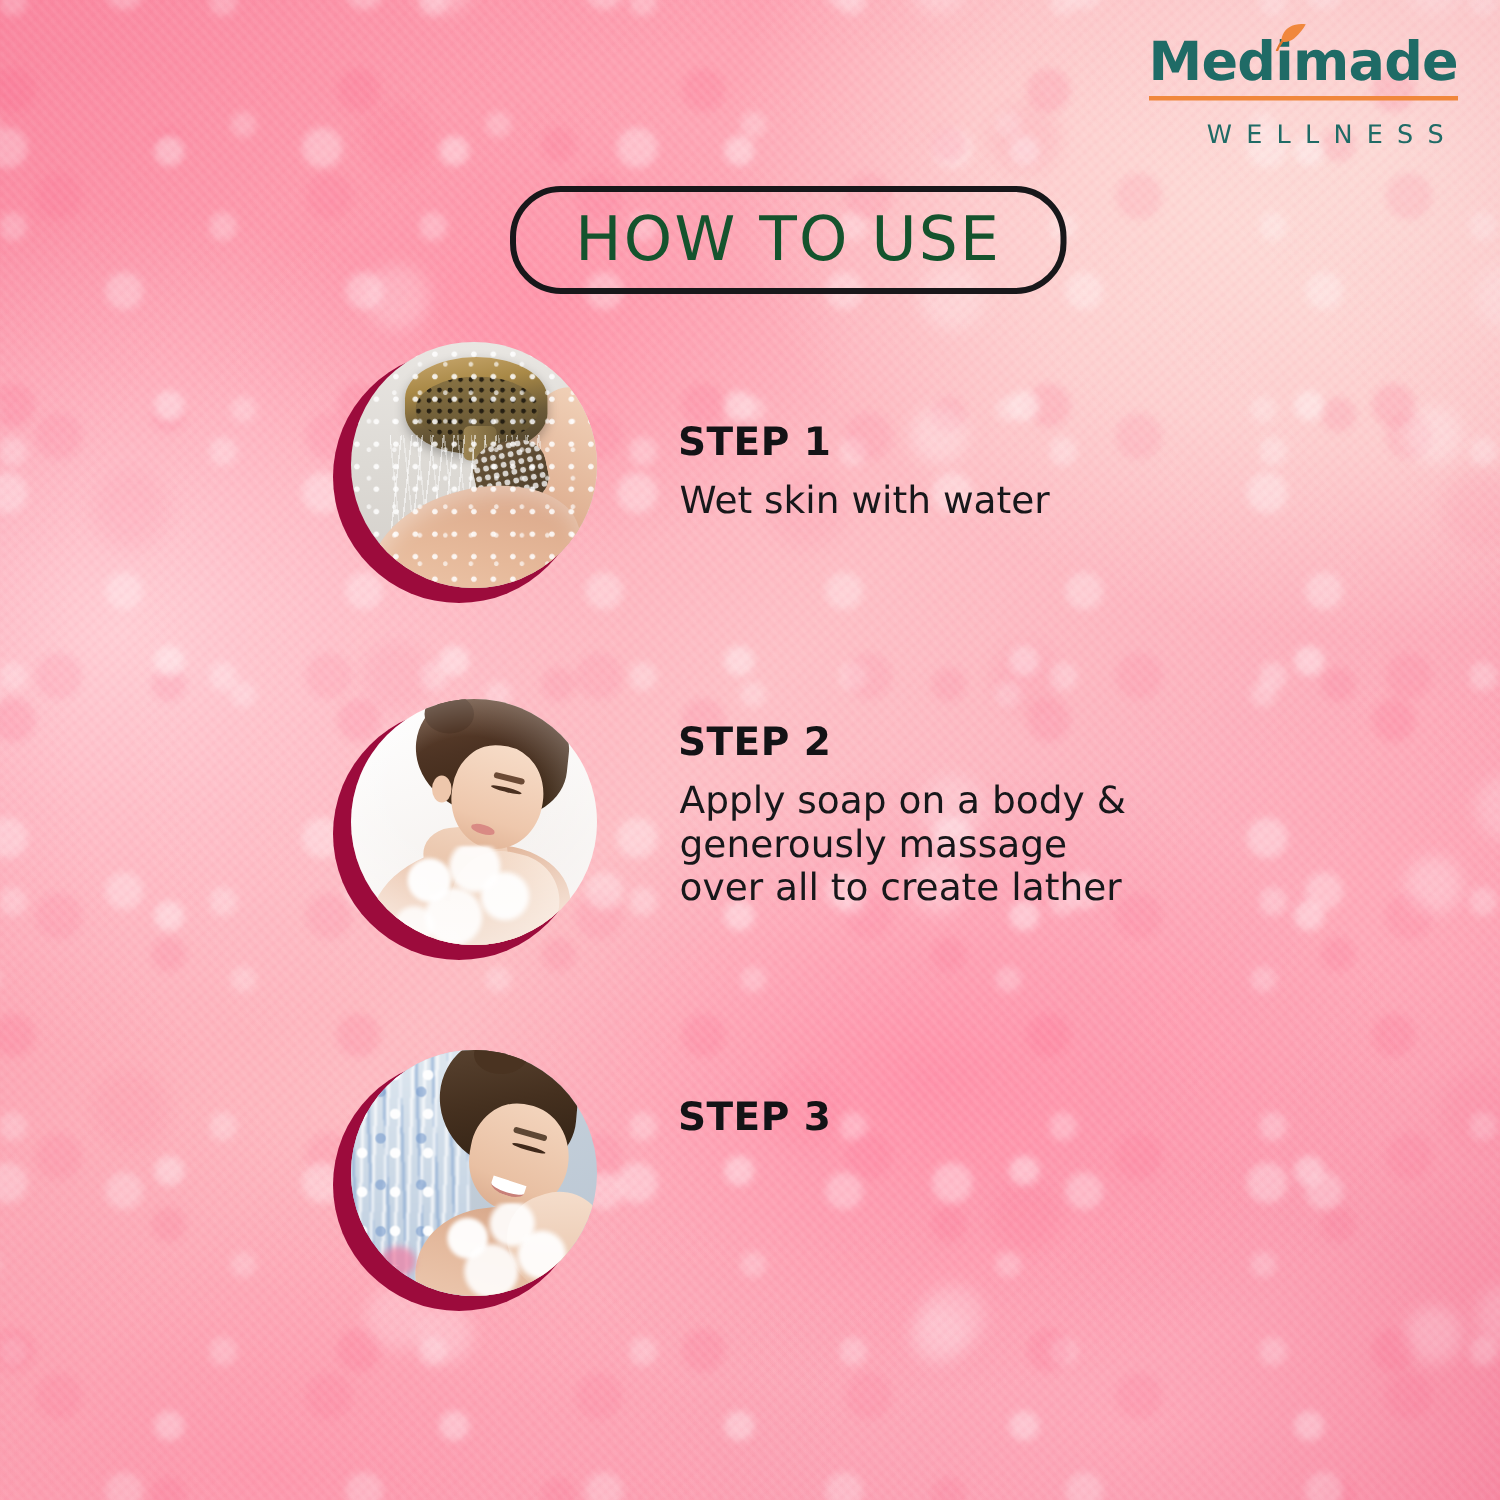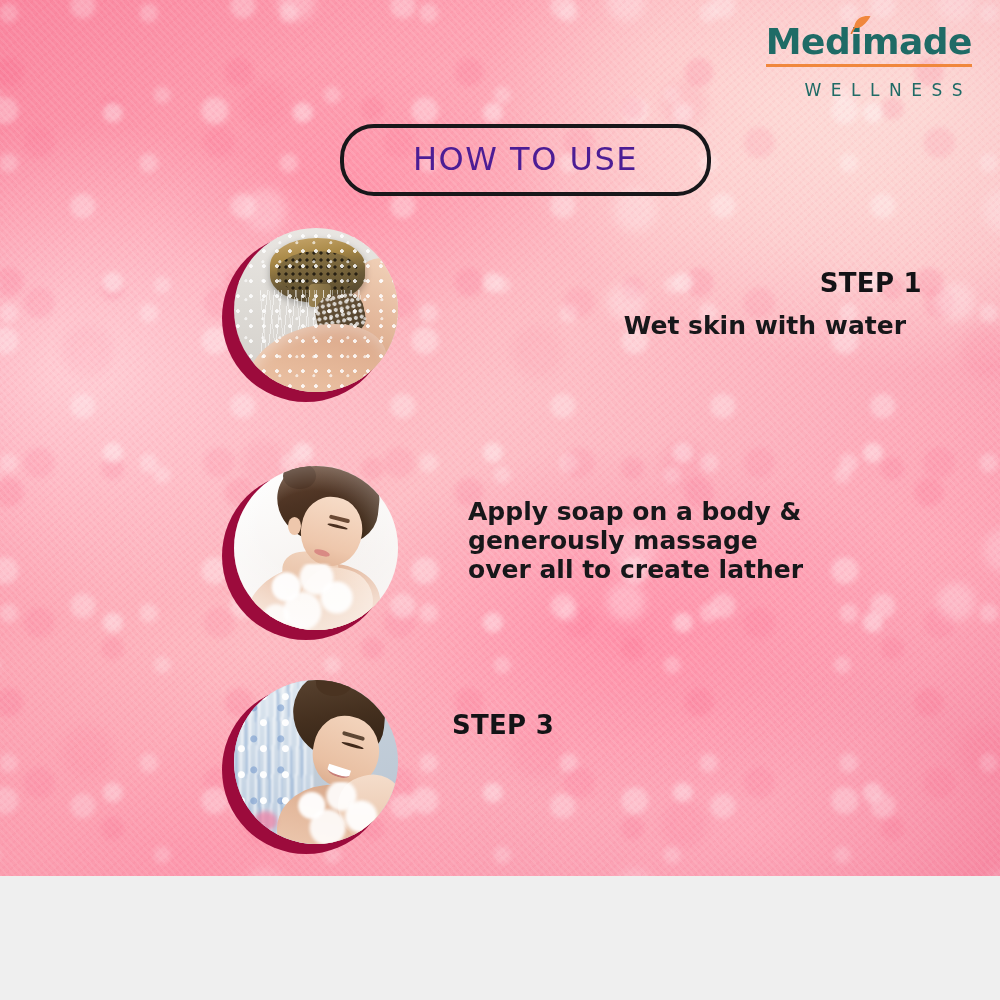--- a/index.html
+++ b/index.html
@@ -3,21 +3,21 @@
 <meta charset="utf-8">
 <style>
   html, body {
     margin: 0;
     padding: 0;
     background: #efefef;
   }
   .canvas {
     position: relative;
     width: 1000px;
-    height: 876px;
+    height: 1000px;
     overflow: hidden;
     font-family: "Liberation Sans", sans-serif;
     background: #f98a9e;
   }
 
   
   .bg-base {
     position: absolute;
     inset: 0;
     background:
@@ -126,38 +126,38 @@
     width: 363px;
     height: 64px;
     border: 4px solid #17171a;
     border-radius: 34px;
     display: flex;
     align-items: center;
     justify-content: center;
   }
   .title-text {
     font-family: "DejaVu Sans", sans-serif;
-    font-size: 32px;
+    font-size: 41px;
     font-weight: normal;
     letter-spacing: 1.5px;
-    color: #4c1d95;
+    color: #14532d;
     white-space: nowrap;
     transform: translateY(-1px);
   }
 
   
   .step {
     position: absolute;
     left: 0;
     width: 1000px;
     height: 170px;
   }
   .step-1 { top: 228px; }
   .step-2 { top: 466px; }
-  .step-3 { top: 680px; }
+  .step-3 { top: 700px; }
 
   .circle-wrap {
     position: absolute;
     left: 222px;
     top: 0;
     width: 176px;
     height: 176px;
   }
   .circle-ring {
     position: absolute;
@@ -464,28 +464,28 @@
     font-family: "DejaVu Sans", sans-serif;
     font-weight: bold;
     font-size: 26px;
     letter-spacing: 0.3px;
     color: #131316;
     line-height: 1;
     margin: 0 0 12px 0;
   }
   .step-desc {
     font-family: "DejaVu Sans", sans-serif;
-    font-weight: bold;
+    font-weight: normal;
     font-size: 25px;
     line-height: 1.15;
     color: #17171a;
-    margin: 16px;
+    margin: 1px;
     white-space: pre-line;
   }
-  .st1 .step-text { top: 42px; text-align: right; }
+  .st1 .step-text { top: 54px; }
   .st2 .step-text { top: 16px; }
   .st3 .step-text { top: 32px; }
 </style>
 </head>
 <body>
 
 <div class="canvas">
 
   <div class="bg-base"></div>
   <div class="bg-mottle"></div>
@@ -545,20 +545,21 @@
           <div class="p2-brow"></div>
           <div class="p2-eye"></div>
           <div class="p2-lip"></div>
           <div class="p2-hand"></div>
           <div class="p2-foam"></div>
           <div class="p2-wash"></div>
         </div>
       </div>
     </div>
     <div class="step-text">
+      <p class="step-label">STEP 2</p>
       <p class="step-desc">Apply soap on a body &amp;
 generously massage
 over all to create lather</p>
     </div>
   </div>
 
   <div class="step step-3 st3">
     <div class="circle-wrap">
       <div class="circle-ring"></div>
       <div class="circle-photo">

